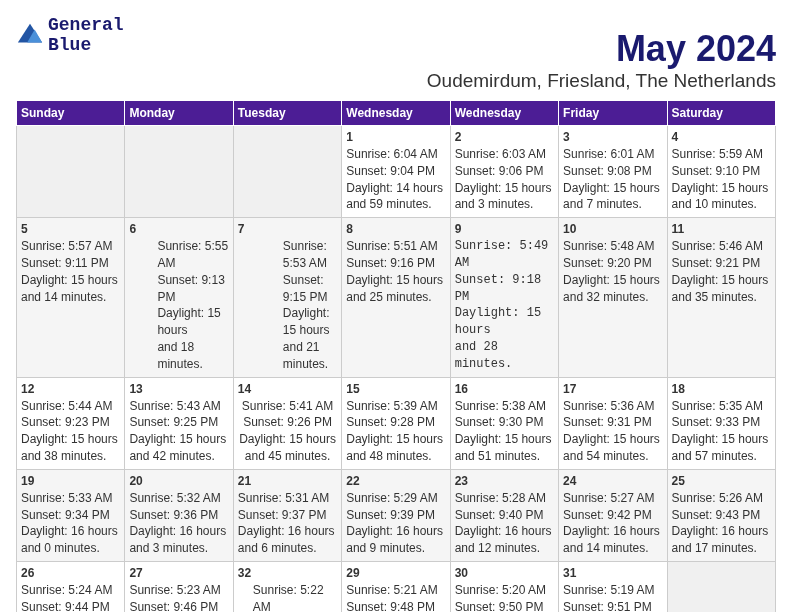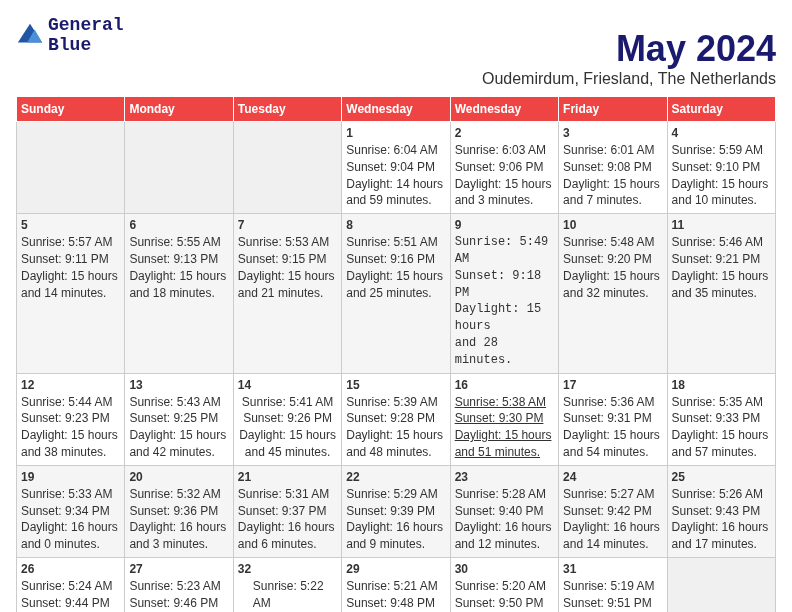--- a/index.html
+++ b/index.html
@@ -35,30 +35,30 @@
     .title-block {
       text-align: right;
     }
     .month-title {
       font-size: 36px;
       font-weight: bold;
       color: #1a1a6e;
       margin-top: 12px;
     }
     .subtitle {
-      font-size: 16px;
+      font-size: 19px;
       color: #333;
     }
     table {
       width: 100%;
       border-collapse: collapse;
       table-layout: fixed;
     }
     thead th {
-      background: #ef4444;
+      background: #4c1d95;
       color: #fff;
       font-size: 12px;
       font-weight: bold;
       padding: 5px 4px;
       text-align: left;
       border: 1px solid #fff;
     }
     tbody td {
       border: 1px solid #ccc;
       vertical-align: top;
@@ -158,28 +158,28 @@
       <tr>
         <td>
           <span class="day-num">5</span>
           <div class="cell-content" style="white-space: pre-line;">Sunrise: 5:57 AM
 Sunset: 9:11 PM
 Daylight: 15 hours
 and 14 minutes.</div>
         </td>
         <td>
           <span class="day-num">6</span>
-          <div class="cell-content" style="white-space: pre-line;">Sunrise: 5:55 AM
+          <div class="cell-content" style="white-space: pre-line; margin-left: 28px;">Sunrise: 5:55 AM
 Sunset: 9:13 PM
 Daylight: 15 hours
 and 18 minutes.</div>
         </td>
         <td>
           <span class="day-num">7</span>
-          <div class="cell-content" style="white-space: pre-line;">Sunrise: 5:53 AM
+          <div class="cell-content" style="white-space: pre-line; margin-left: 45px;">Sunrise: 5:53 AM
 Sunset: 9:15 PM
 Daylight: 15 hours
 and 21 minutes.</div>
         </td>
         <td>
           <span class="day-num">8</span>
           <div class="cell-content" style="white-space: pre-line;">Sunrise: 5:51 AM
 Sunset: 9:16 PM
 Daylight: 15 hours
 and 25 minutes.</div>
@@ -230,21 +230,21 @@
         </td>
         <td>
           <span class="day-num">15</span>
           <div class="cell-content" style="white-space: pre-line;">Sunrise: 5:39 AM
 Sunset: 9:28 PM
 Daylight: 15 hours
 and 48 minutes.</div>
         </td>
         <td>
           <span class="day-num">16</span>
-          <div class="cell-content" style="white-space: pre-line; text-decoration: underline;">Sunrise: 5:38 AM
+          <div class="cell-content" style="white-space: pre-line;">Sunrise: 5:38 AM
 Sunset: 9:30 PM
 Daylight: 15 hours
 and 51 minutes.</div>
         </td>
         <td>
           <span class="day-num">17</span>
           <div class="cell-content" style="white-space: pre-line;">Sunrise: 5:36 AM
 Sunset: 9:31 PM
 Daylight: 15 hours
 and 54 minutes.</div>

